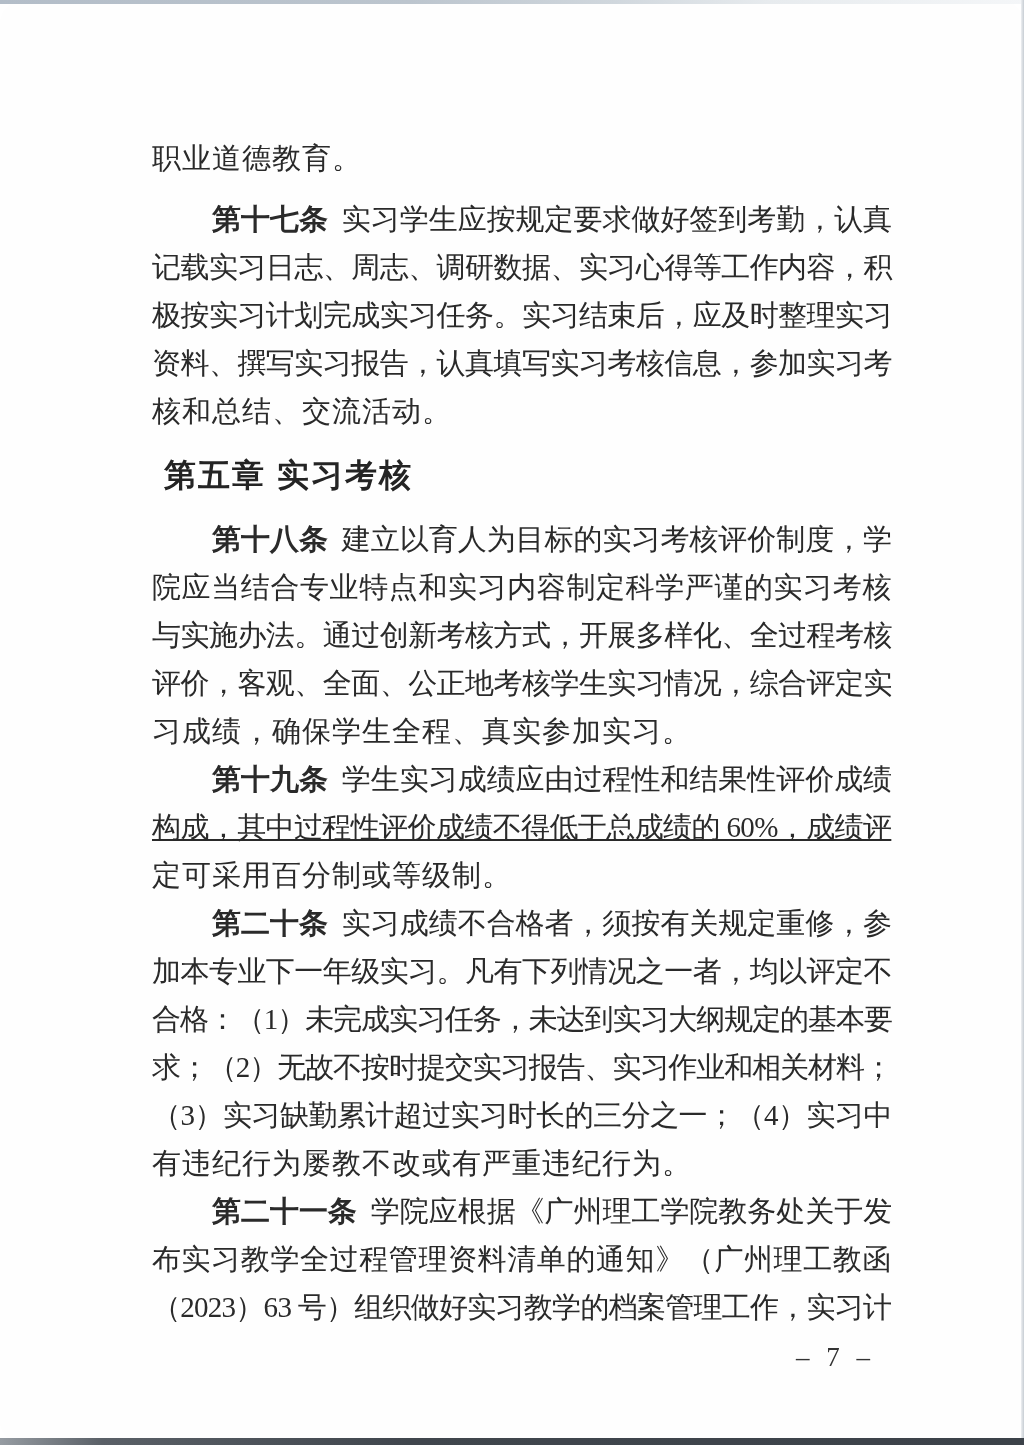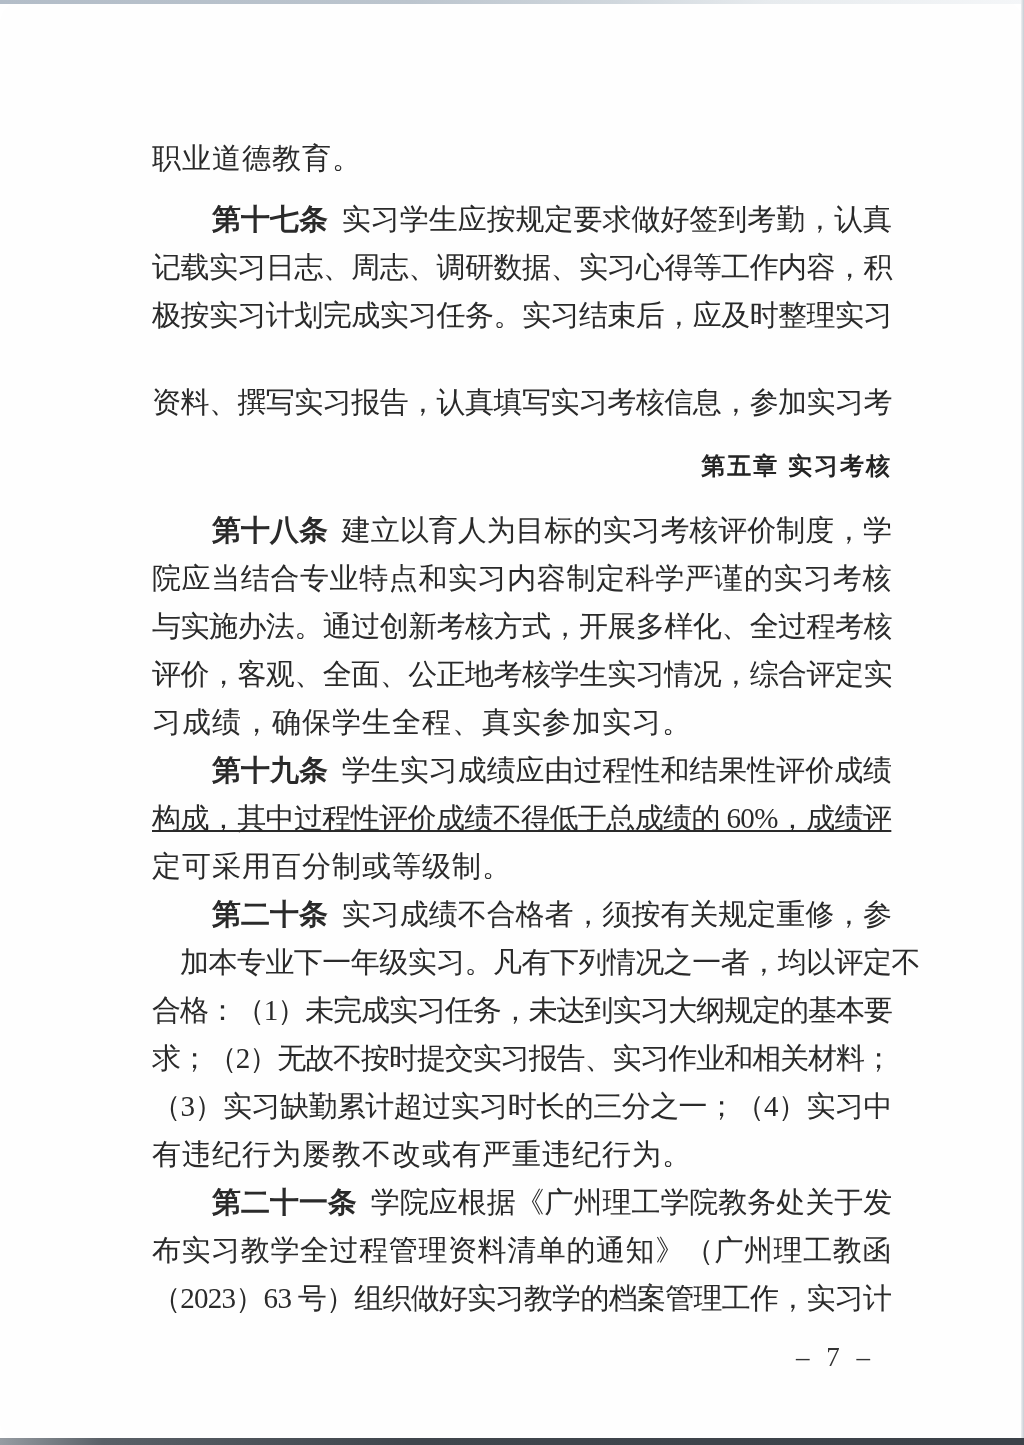--- a/index.html
+++ b/index.html
@@ -61,23 +61,23 @@
     padding-left: 60px;
   }
   .line .b {
     font-weight: bold;
     margin-right: 14px;
     font-family: "Liberation Sans", "DejaVu Sans", sans-serif;
   }
   .heading {
     height: 80px;
     line-height: 80px;
-    font-size: 24px;
+    font-size: 32px;
     font-weight: bold;
-    text-align: right;
+    text-align: left;
     letter-spacing: 2px;
     padding-left: 12px;
     font-family: "Liberation Sans", "DejaVu Sans", sans-serif;
     color: #242424;
   }
   .page-number {
     position: absolute;
     top: 1340px;
     right: 149px;
     height: 34px;
@@ -93,32 +93,33 @@
 <div class="page">
   <div class="edge-top"></div>
   <div class="edge-right"></div>
   <div class="edge-bottom"></div>
 
   <div class="text-block">
       <div class="line"><span class="t">职业道德教育。</span></div>
       <div class="line indent" style="letter-spacing: -0.04px; display: block; margin-top: 13px;"><span class="b">第十七条</span><span class="t">实习学生应按规定要求做好签到考勤，认真</span></div>
       <div class="line" style="letter-spacing: -0.54px; display: block;"><span class="t">记载实习日志、周志、调研数据、实习心得等工作内容，积</span></div>
       <div class="line" style="letter-spacing: -0.54px; display: block;"><span class="t">极按实习计划完成实习任务。实习结束后，应及时整理实习</span></div>
-      <div class="line" style="letter-spacing: -0.54px; display: block; margin-top: 39px;"><span class="t">资料、撰写实习报告，认真填写实习考核信息，参加实习考</span></div>
+      <div class="line" style="letter-spacing: -0.54px; display: block;"><span class="t">资料、撰写实习报告，认真填写实习考核信息，参加实习考</span></div>
+      <div class="line"><span class="t">核和总结、交流活动。</span></div>
       <div class="heading">第五章 实习考核</div>
       <div class="line indent" style="letter-spacing: -0.04px; display: block;"><span class="b">第十八条</span><span class="t">建立以育人为目标的实习考核评价制度，学</span></div>
       <div class="line" style="letter-spacing: 0.6px; display: block;"><span class="t">院应当结合专业特点和实习内容制定科学严谨的实习考核</span></div>
       <div class="line" style="letter-spacing: -0.54px; display: block;"><span class="t">与实施办法。通过创新考核方式，开展多样化、全过程考核</span></div>
       <div class="line" style="letter-spacing: -0.54px; display: block;"><span class="t">评价，客观、全面、公正地考核学生实习情况，综合评定实</span></div>
       <div class="line"><span class="t">习成绩，确保学生全程、真实参加实习。</span></div>
       <div class="line indent" style="letter-spacing: -0.04px; display: block;"><span class="b">第十九条</span><span class="t">学生实习成绩应由过程性和结果性评价成绩</span></div>
       <div class="line" style="letter-spacing: -0.61px; display: block; text-decoration: underline;"><span class="t">构成，其中过程性评价成绩不得低于总成绩的 60%，成绩评</span></div>
       <div class="line"><span class="t">定可采用百分制或等级制。</span></div>
       <div class="line indent" style="letter-spacing: -0.04px; display: block;"><span class="b">第二十条</span><span class="t">实习成绩不合格者，须按有关规定重修，参</span></div>
-      <div class="line" style="letter-spacing: -0.54px; display: block; margin-left: 28px;"><span class="t">加本专业下一年级实习。凡有下列情况之一者，均以评定不</span></div>
+      <div class="line" style="letter-spacing: -0.54px; display: block;"><span class="t">加本专业下一年级实习。凡有下列情况之一者，均以评定不</span></div>
       <div class="line" style="letter-spacing: -1.06px; display: block;"><span class="t">合格：（1）未完成实习任务，未达到实习大纲规定的基本要</span></div>
       <div class="line" style="letter-spacing: -1.06px; display: block;"><span class="t">求；（2）无故不按时提交实习报告、实习作业和相关材料；</span></div>
       <div class="line" style="letter-spacing: -0.52px; display: block;"><span class="t">（3）实习缺勤累计超过实习时长的三分之一；（4）实习中</span></div>
       <div class="line"><span class="t">有违纪行为屡教不改或有严重违纪行为。</span></div>
       <div class="line indent" style="letter-spacing: -0.04px; display: block;"><span class="b">第二十一条</span><span class="t">学院应根据《广州理工学院教务处关于发</span></div>
       <div class="line" style="letter-spacing: 0.6px; display: block;"><span class="t">布实习教学全过程管理资料清单的通知》（广州理工教函</span></div>
       <div class="line" style="letter-spacing: -0.73px; display: block;"><span class="t">（2023）63 号）组织做好实习教学的档案管理工作，实习计</span></div>
     </div>
 
   <div class="page-number">– 7 –</div>

